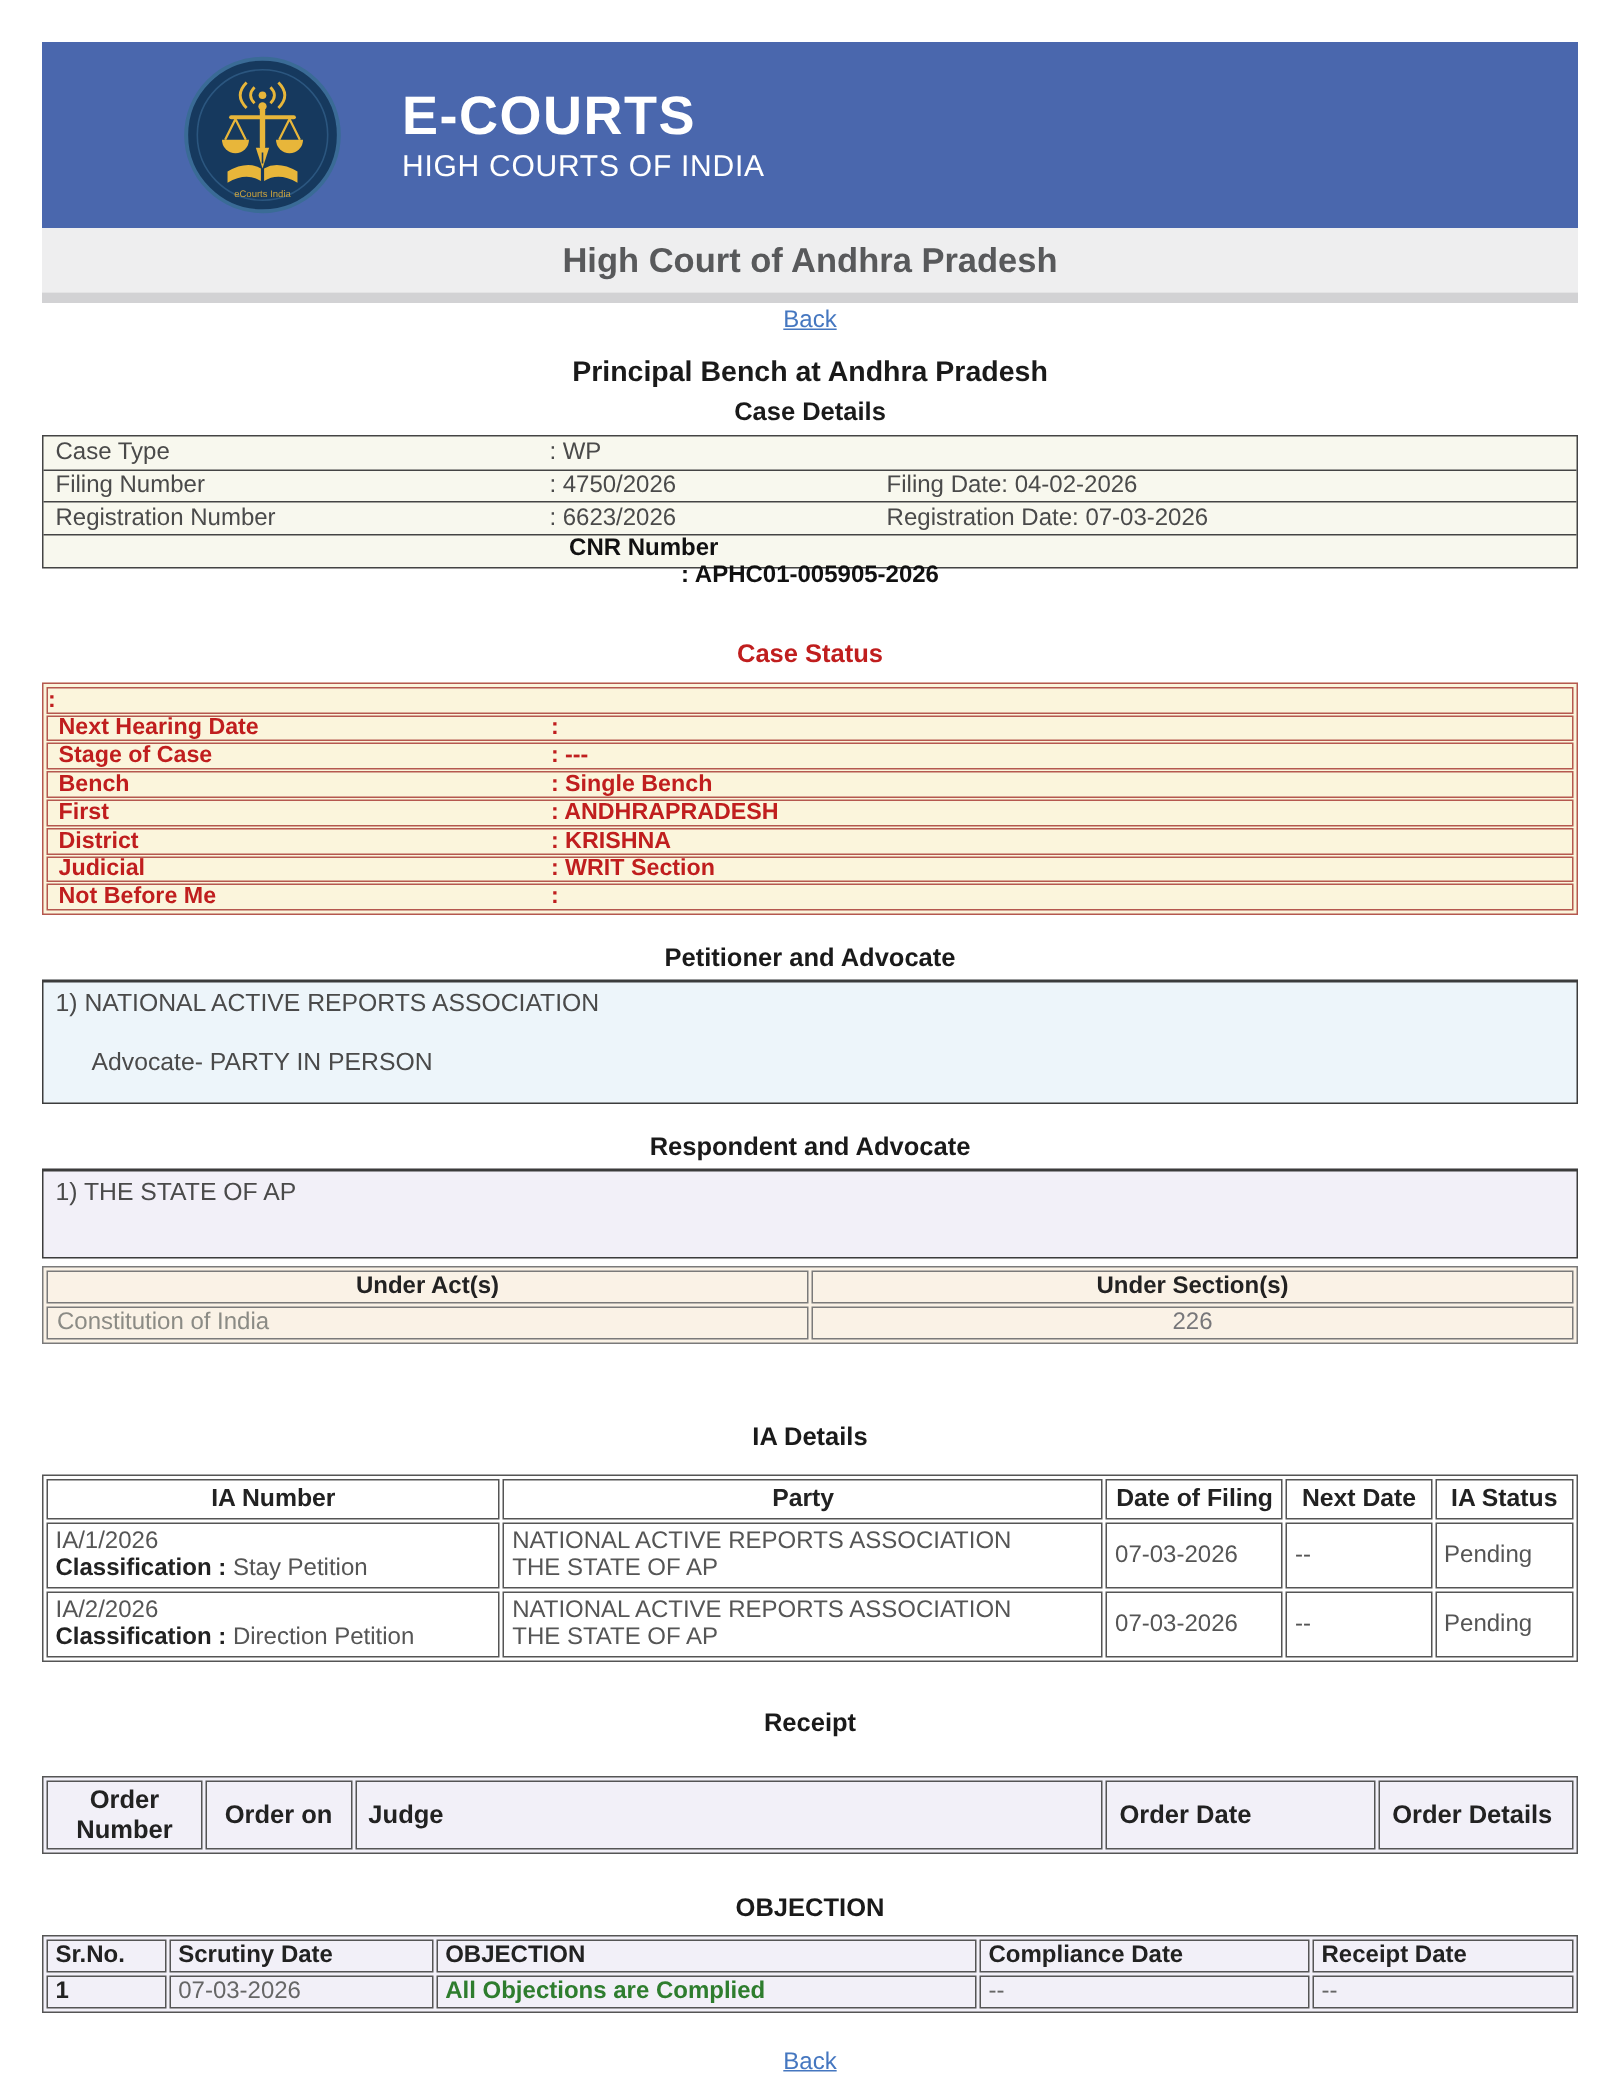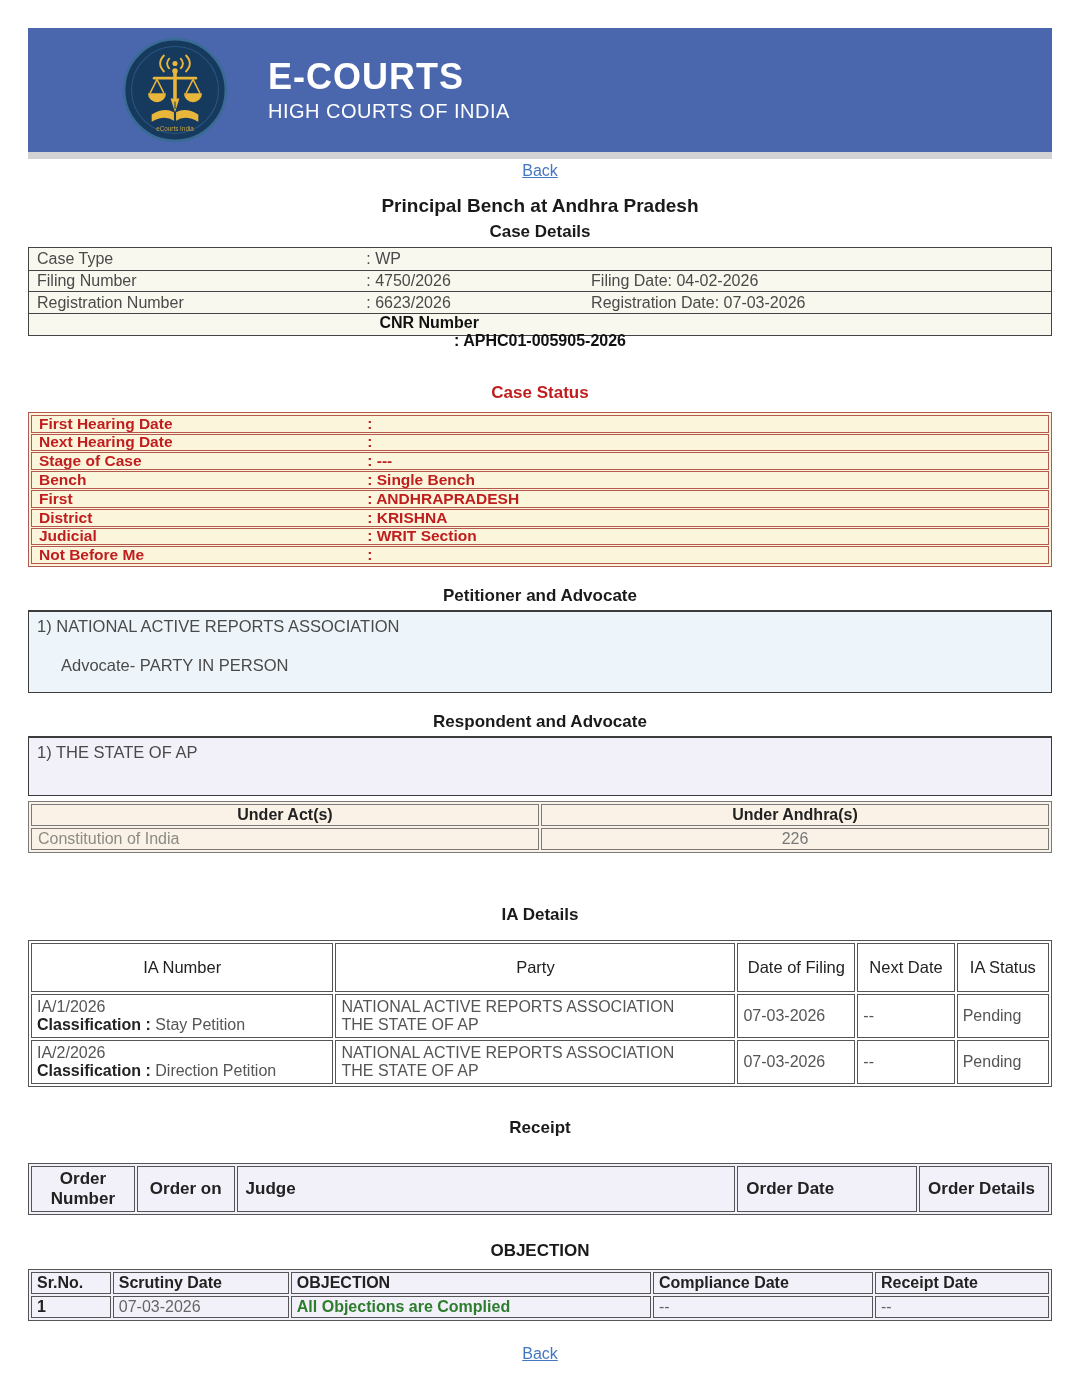--- a/index.html
+++ b/index.html
@@ -56,21 +56,21 @@
   table.grid { width:100%; border-collapse:separate; border-spacing:2px; }
   .acts-table { margin-top:5px; background:#faf2e6; border:1px solid #7a7a7a; }
   .acts-table th, .acts-table td { border:1px solid #7a7a7a; height:20px; font-size:16px; padding:1px 6px; }
   .acts-table th { font-weight:bold; color:#222; text-align:center; width:50%; }
   .acts-table td.act { color:#8b8b85; text-align:left; }
   .acts-table td.section { color:#77777a; text-align:center; }
 
   
   .ia-heading { margin-top:52px; }
   .ia-table { margin-top:15px; background:#fff; border:1px solid #555; }
-  .ia-table th { border:1px solid #555; height:22px; font-size:16.5px; font-weight:normal; color:#222; text-align:center; padding:14px 4px; }
+  .ia-table th { border:1px solid #555; height:22px; font-size:16.5px; font-weight:bold; color:#222; text-align:center; padding:3px 4px; }
   .ia-table td { border:1px solid #555; height:44px; font-size:16px; color:#555; text-align:left; padding:1px 5px; vertical-align:middle; }
   .ia-table .b { font-weight:bold; color:#222; }
   .col-ianum { width:29.5%; } .col-party { width:39%; } .col-dof { width:11.5%; }
   .col-next { width:9.5%; } .col-iast { width:9%; }
 
   
   .orders-heading { margin-top:31px; }
   .orders-table { margin-top:25px; background:#f2f0f8; border:1px solid #555; }
   .orders-table th { border:1px solid #555; height:46px; font-size:17px; font-weight:bold; color:#222; padding:2px 8px; }
   .oc-num { width:10%; text-align:center; } .oc-on { width:9.4%; text-align:center;margin-top:28px; }
@@ -124,20 +124,23 @@
           <path d="M72 73 Q60 66 51 71 L51 79 Q60 73 72 80 Z" fill="#e8b63a"></path>
           <text x="50" y="89" text-anchor="middle" font-size="6" fill="#c9a23e">eCourts India</text>
         </svg>
       </div>
       <div class="banner-titles">
         <div class="banner-title">E-COURTS</div>
         <div class="banner-sub">HIGH COURTS OF INDIA</div>
       </div>
     </div>
 
+    <div class="graybar">
+      <span>High Court of Andhra Pradesh</span>
+    </div>
     <div class="graystrip"></div>
 
     <div class="back-row">
       <a href="#">Back</a>
     </div>
 
     <div class="bench-title">Principal Bench at Andhra Pradesh</div>
 
     <div class="section-title" style="margin-top:5px;">Case Details</div>
     <div class="details-box">
@@ -158,21 +161,20 @@
       </div>
       <div class="details-row cnr">
         <span class="lbl">CNR Number</span>
         <span class="val" style="width:auto;">: APHC01-005905-2026</span>
       </div>
     </div>
 
     <div class="section-title red status-heading">Case Status</div>
     <div class="status-box">
       <div class="status-row">
-        <span class="lbl">First Hearing Date</span>
         <span>:</span>
       </div>
       <div class="status-row">
         <span class="lbl">Next Hearing Date</span>
         <span>:</span>
       </div>
       <div class="status-row">
         <span class="lbl">Stage of Case</span>
         <span>: ---</span>
       </div>
@@ -206,21 +208,21 @@
 
     <div class="section-title party-heading">Respondent and Advocate</div>
     <div class="party-box respondent">
       <div>1) THE STATE OF AP</div>
     </div>
 
     <table class="grid acts-table">
       <tbody>
           <tr>
         <th>Under Act(s)</th>
-        <th>Under Andhra(s)</th>
+        <th>Under Section(s)</th>
       </tr>
       <tr>
         <td class="act">Constitution of India</td>
         <td class="section">226</td>
       </tr>
     </tbody>
       </table>
 
     <div class="section-title ia-heading">IA Details</div>
     <table class="grid ia-table">

